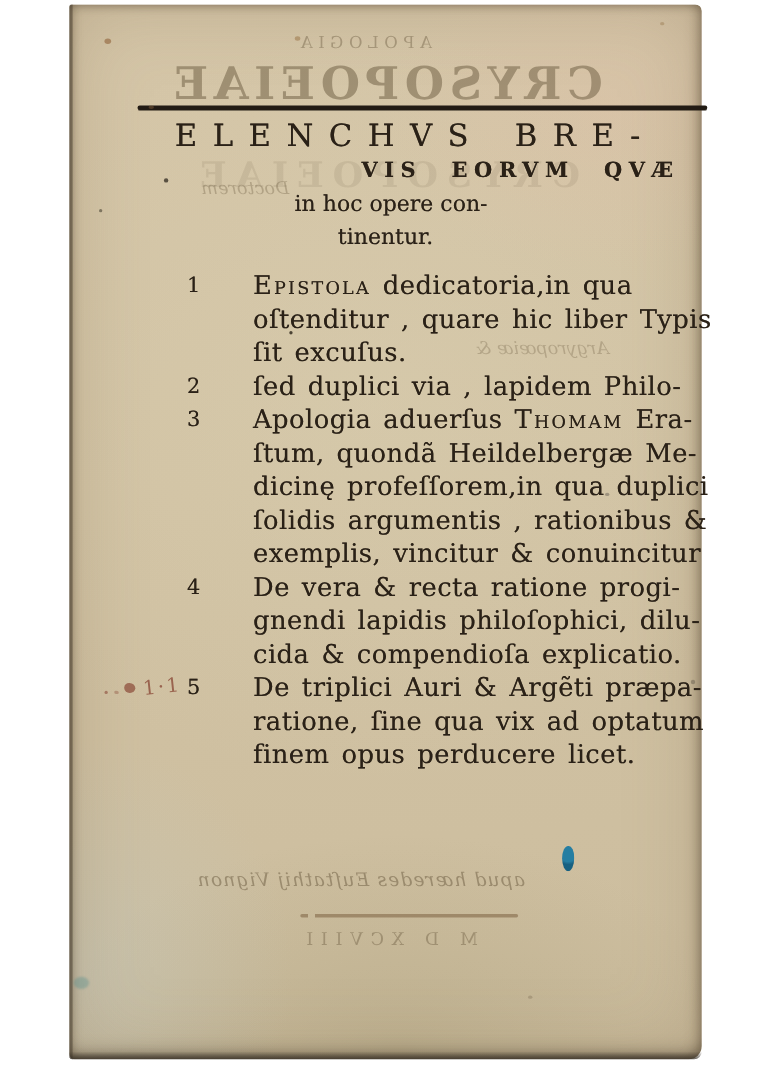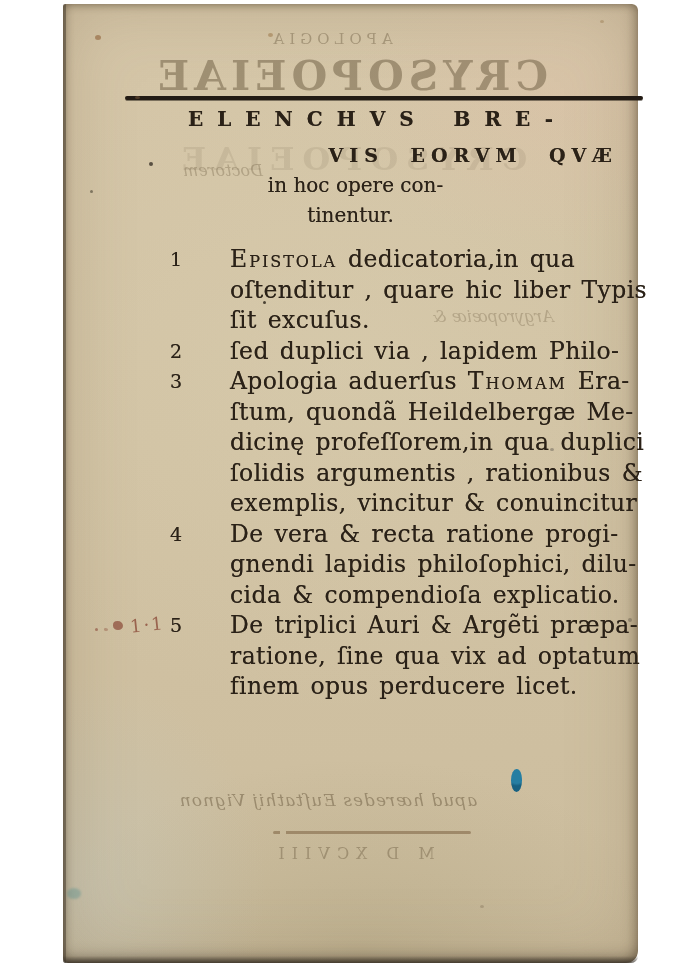--- a/index.html
+++ b/index.html
@@ -24,21 +24,21 @@
   .page::after{content:"";position:absolute;left:0;right:0;bottom:0;height:7px;
         border-radius:0 0 12px 5px;
         background:linear-gradient(rgba(58,50,40,0),rgba(52,45,36,.75));}
   .page::before{content:"";position:absolute;top:0;bottom:0;left:0;width:3px;
         background:rgba(70,60,45,.5);border-radius:3px 0 0 5px;}
   
   .ink{color:#2a2117;text-shadow:0 0 .6px rgba(42,33,23,.65);}
   .rule{position:absolute;left:62px;top:92px;width:518px;height:4px;background:#221b14;
         border-radius:2px;box-shadow:0 1.5px 0 -0.5px rgba(34,27,20,.5);}
   .h1{position:absolute;left:40px;right:-14px;top:103px;text-align:center;
-      font-size:20px;font-weight:bold;letter-spacing:14px;word-spacing:5px;white-space:nowrap;}
+      font-size:28px;font-weight:normal;letter-spacing:14px;word-spacing:5px;white-space:nowrap;}
   .h2{position:absolute;left:30px;right:20px;top:140px;text-align:right;
       font-size:19px;font-weight:bold;letter-spacing:6px;word-spacing:14px;white-space:nowrap;}
   .h3{position:absolute;left:30px;right:20px;top:169px;text-align:center;
       font-size:20px;white-space:nowrap;}
   .h4{position:absolute;left:30px;right:30px;top:199px;text-align:center;
       font-size:20px;white-space:nowrap;}
   .toc{position:absolute;left:97px;top:240px;right:0;}
   .toc-item{display:grid;grid-template-columns:55px 1fr;}
   .toc-num{font-size:19px;line-height:30.5px;padding-left:10px;}
   .toc-line{font-size:23.5px;line-height:30.5px;letter-spacing:.4px;word-spacing:3px;white-space:nowrap;margin-left:15px;}

